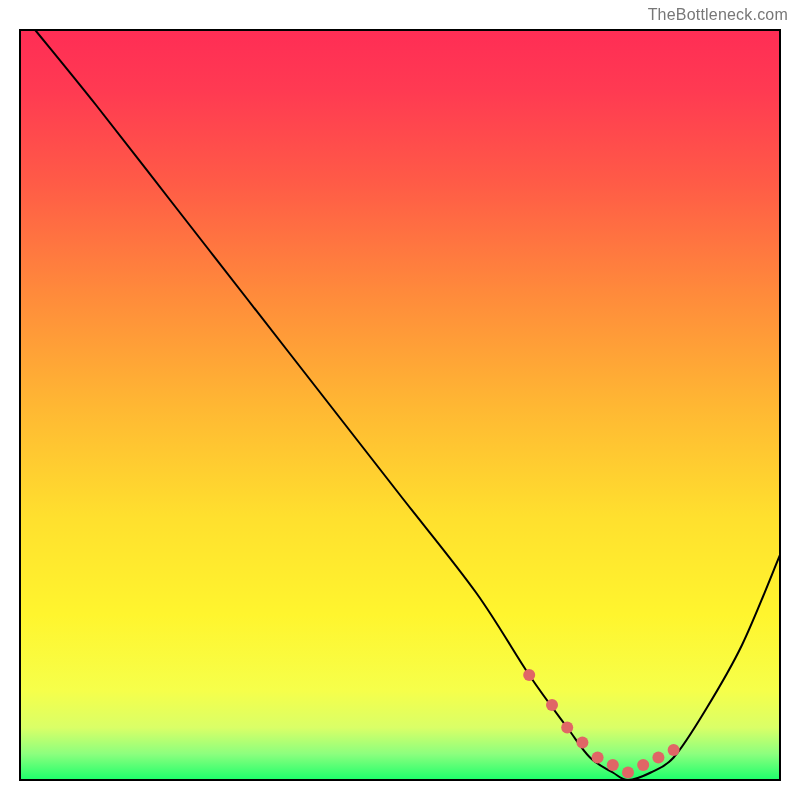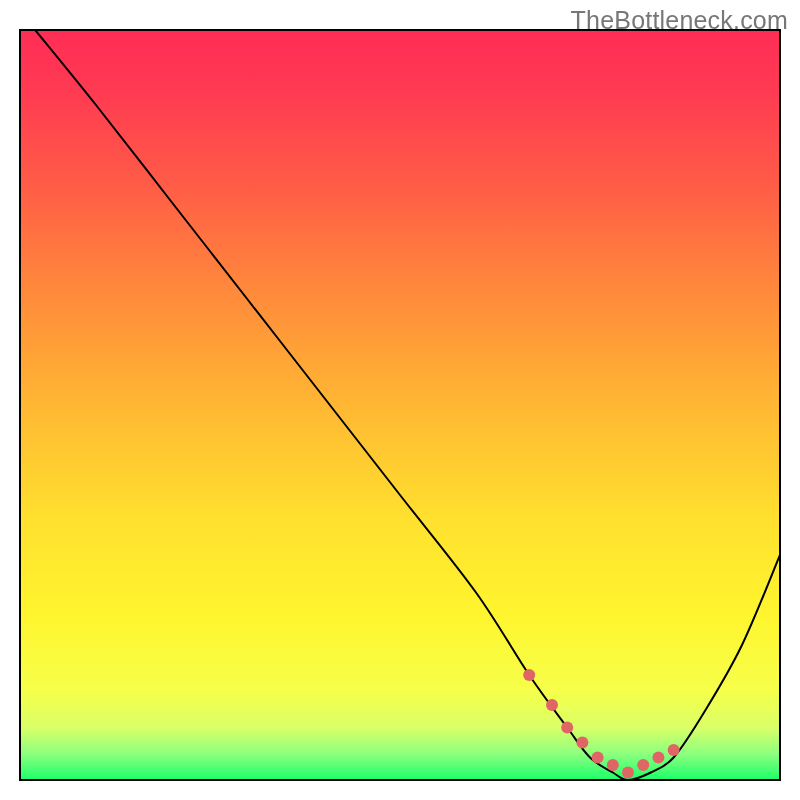--- a/index.html
+++ b/index.html
@@ -14,21 +14,21 @@
   .chart-wrap {
     position: relative;
     width: 800px;
     height: 800px;
   }
   .watermark {
     position: absolute;
     top: 6px;
     right: 12px;
     color: #777;
-    font-size: 25px;
+    font-size: 16px;
     font-weight: 400;
     letter-spacing: 0.2px;
     z-index: 10;
   }
   svg.plot {
     position: absolute;
     left: 0;
     top: 0;
     width: 800px;
     height: 800px;

